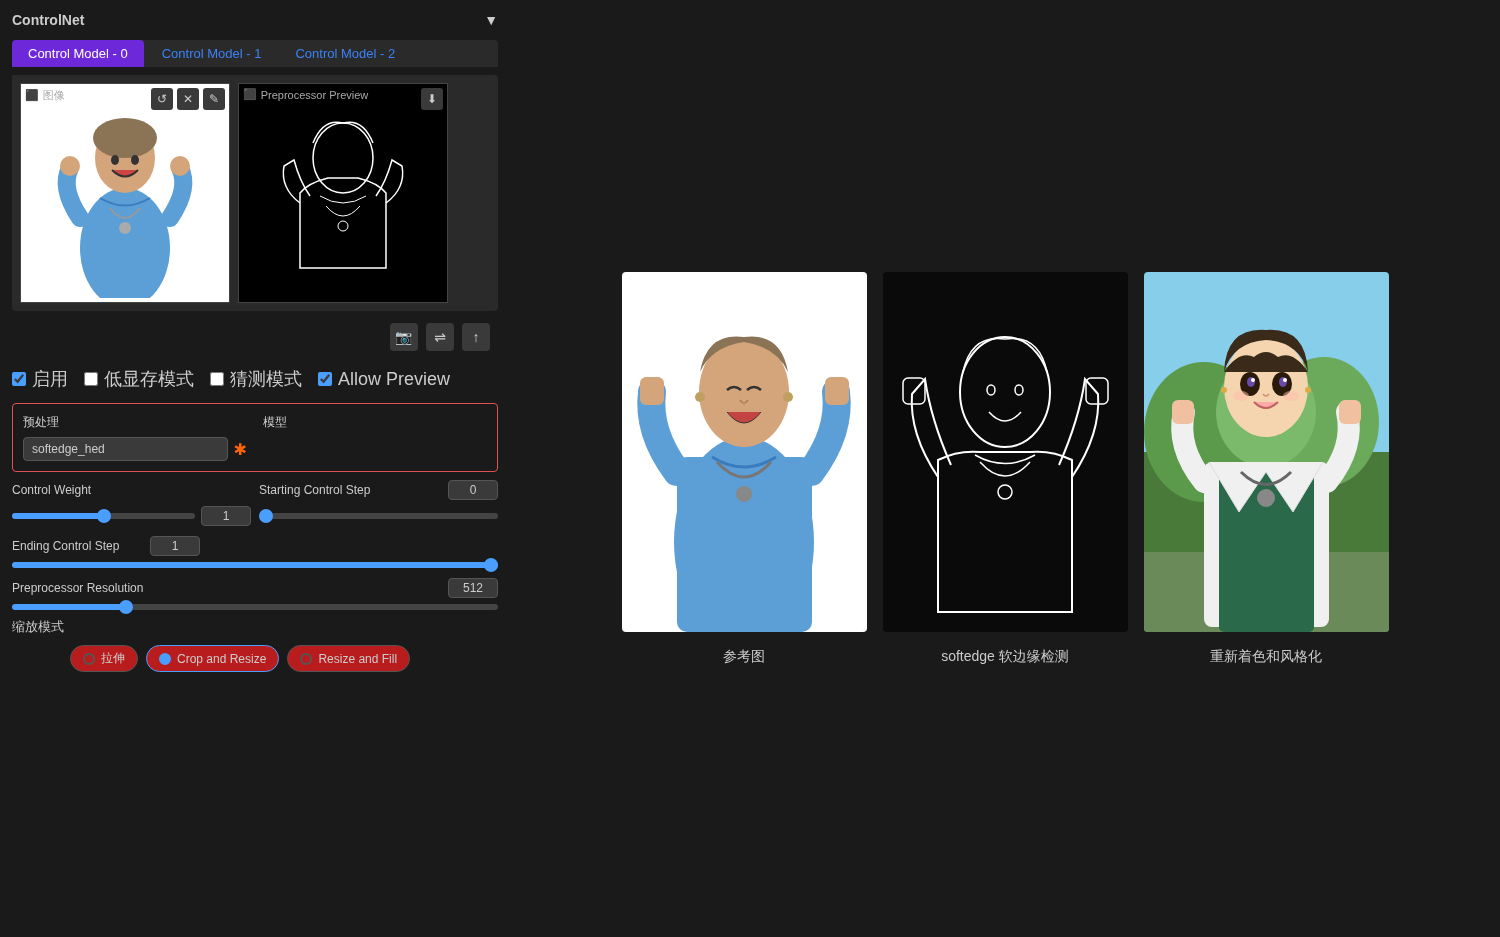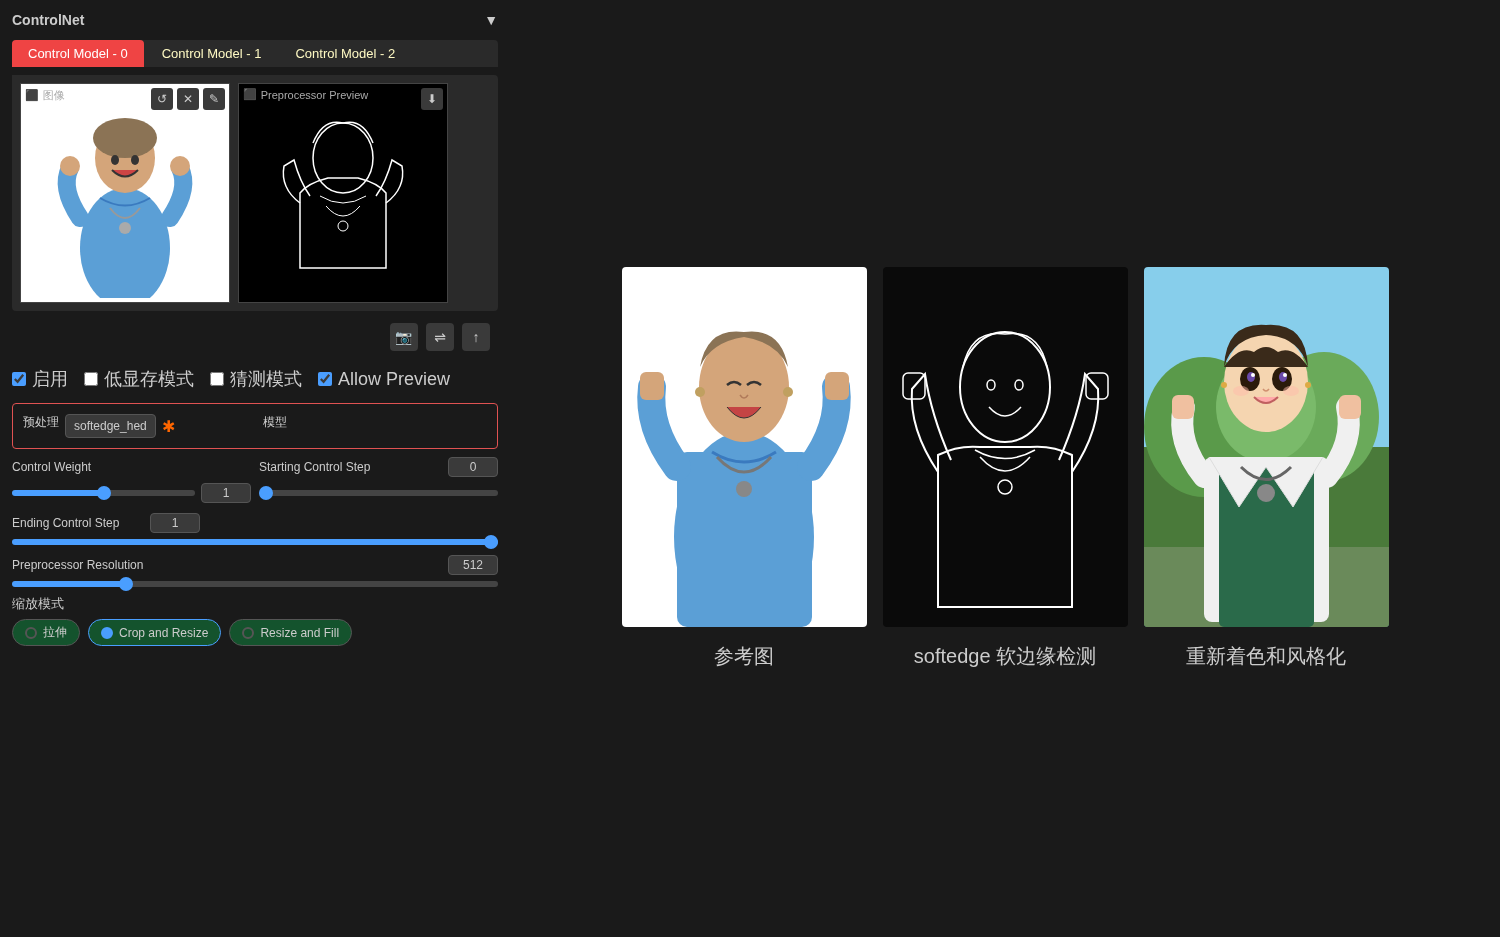--- a/index.html
+++ b/index.html
@@ -54,25 +54,25 @@
     .tabs {
       display: flex;
       gap: 2px;
       background: #2a2a2a;
       border-radius: 4px 4px 0 0;
     }
     .tab {
       padding: 6px 16px;
       cursor: pointer;
       border-radius: 4px 4px 0 0;
-      color: #fef9c3;
+      color: #3b82f6;
       font-size: 13px;
     }
     .tab.active {
-      background: #ef4444;
+      background: #6d28d9;
       color: #fff;
     }
 
     
     .image-row {
       display: flex;
       gap: 8px;
       background: #2a2a2a;
       padding: 8px;
       border-radius: 0 4px 4px 4px;
@@ -167,21 +167,21 @@
     .model-section {
       border: 1px solid #e05252;
       border-radius: 4px;
       padding: 10px;
       display: flex;
       gap: 16px;
     }
     .model-col {
       flex: 1;
       display: flex;
-      flex-direction: row;
+      flex-direction: column;
       gap: 6px;
     }
     .model-label {
       color: #ccc;
       font-size: 12px;
     }
     .model-select-row {
       display: flex;
       align-items: center;
       gap: 6px;
@@ -247,40 +247,41 @@
       width: 14px;
       height: 14px;
       border-radius: 50%;
       background: #4a9eff;
       cursor: pointer;
     }
 
     
     .zoom-section {
       display: flex;
-      flex-direction: column;
+      flex-direction: row;
       gap: 6px;
     }
     .zoom-label {
       color: #ccc;
       font-size: 13px;
     }
     .zoom-options {
       display: flex;
       gap: 8px;
     }
     .radio-btn {
       display: flex;
       align-items: center;
       gap: 6px;
-      background: #14532d;
+      background: #b91c1c;
       border: 1px solid #555;
       border-radius: 20px;
       padding: 4px 12px;
       cursor: pointer;
+      margin-top: 27px;
     }
     .radio-btn.active {
       border-color: #4a9eff;
     }
     .radio-circle {
       width: 12px;
       height: 12px;
       border-radius: 50%;
       border: 2px solid #555;
     }
@@ -320,21 +321,21 @@
       flex-direction: column;
       align-items: center;
       gap: 8px;
     }
     .gallery-image {
       border-radius: 4px;
       overflow: hidden;
     }
     .gallery-caption {
       color: #ccc;
-      font-size: 20px;
+      font-size: 14px;
       text-align: center;
       margin-top: 8px;
     }
 
     
     .nurse-svg-container {
       width: 100%;
       height: 100%;
       background: white;
       display: flex;

